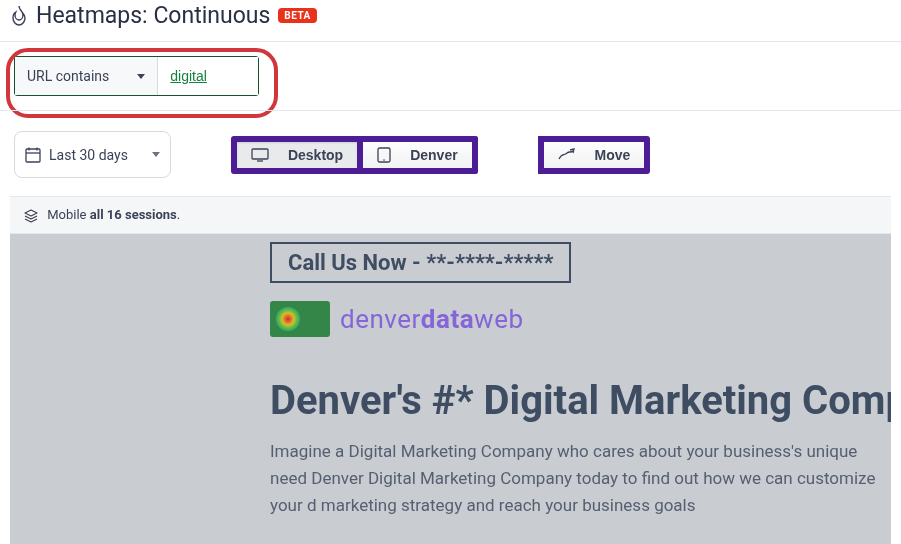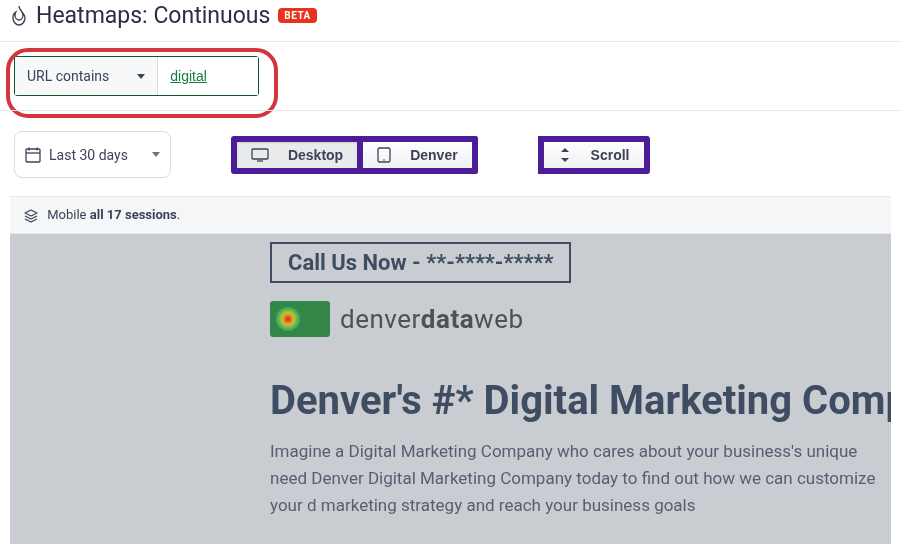--- a/index.html
+++ b/index.html
@@ -25,21 +25,21 @@
 .icon { display:inline-flex; }
 .sessions-bar { background: #f5f6f7; border: 1px solid #e3e8ee; border-left:none; border-right:none; padding: 10px 14px; font-size: 13px; color:#3c4257; margin: 0 10px; }
 .sessions-bar .bold { font-weight: 700; }
 .preview { position: relative; margin: 0 10px; height: 408px; background: #e9ebee; overflow:hidden; }
 .overlay { position:absolute; inset:0; background: rgba(120,125,135,0.28); pointer-events:none; }
 .preview-inner { position:absolute; left:260px; top:0; right:0; padding-top:8px; }
 .callus { display:inline-block; border:2px solid #2a3b55; color:#2a3b55; font-weight:700; font-size:22px; padding:6px 16px; margin-bottom:18px; }
 .logo-row { display:flex; align-items:center; gap:10px; margin-bottom:40px; }
 .logo-mark { width:60px; height:36px; background:#1a8a2e; border-radius:3px; display:flex; align-items:center; justify-content:flex-start; padding-left:6px; }
 .heat-dot { width:24px; height:24px; border-radius:50%; background: radial-gradient(circle, #ff0018 0%, #ffd400 35%, #2ecc40 60%, #0074d9 100%); }
-.logo-text { font-size:26px; font-weight:400; color:#404040; letter-spacing:0.5px; }
+.logo-text { font-size:26px; font-weight:400; color:#8b5cf6; letter-spacing:0.5px; }
 .logo-text .b { font-weight:700; }
 .hero-title { font-size:40px; font-weight:700; color:#2a3b55; margin-bottom:14px; white-space:nowrap; }
 .hero-body { font-size:17px; color:#4a5468; line-height:1.6; max-width:720px; }
 svg { display:block; }
 </style>
 </head>
 <body>
 
 <div class="header">
   <span class="fire-icon">
@@ -102,36 +102,37 @@
             <circle cx="7" cy="13" r="0.8" fill="#3c4257"></circle>
           </svg>
       </span>
       <span>Denver</span>
     </button>
   </div>
 
   <div class="seg">
     <button class="seg-btn">
       <span class="icon">
-        <svg width="14" height="16" viewBox="0 0 14 16">
-            <path d="M7 1l4 4H3z M7 15l-4-4h8z" fill="#3c4257"></path>
+        <svg width="18" height="14" viewBox="0 0 18 14">
+            <path d="M1 11c3-6 5-3 8-6 2-2 4 0 6-2" fill="none" stroke="#3c4257" stroke-width="1.3"></path>
+            <path d="M12 2l4-1-1 4" fill="none" stroke="#3c4257" stroke-width="1.3"></path>
           </svg>
       </span>
-      <span>Scroll</span>
+      <span>Move</span>
     </button>
   </div>
 </div>
 
 <div class="sessions-bar">
   <span class="icon" style="display:inline-block;vertical-align:middle;margin-right:6px;">
     <svg width="14" height="14" viewBox="0 0 14 14">
         <path d="M7 1l6 3-6 3-6-3z M1 7l6 3 6-3 M1 10l6 3 6-3" fill="none" stroke="#3c4257" stroke-width="1.2" stroke-linejoin="round"></path>
       </svg>
   </span>
-  <span>Mobile </span><span class="bold">all 17 sessions</span><span>.</span>
+  <span>Mobile </span><span class="bold">all 16 sessions</span><span>.</span>
 </div>
 
 <div class="preview">
   <div class="preview-inner">
     <div class="callus">Call Us Now - **-****-*****</div>
     <div class="logo-row">
       <div class="logo-mark">
           <div class="heat-dot"></div>
         </div>
       <div class="logo-text"><span>denver</span><span class="b">data</span><span>web</span></div>

